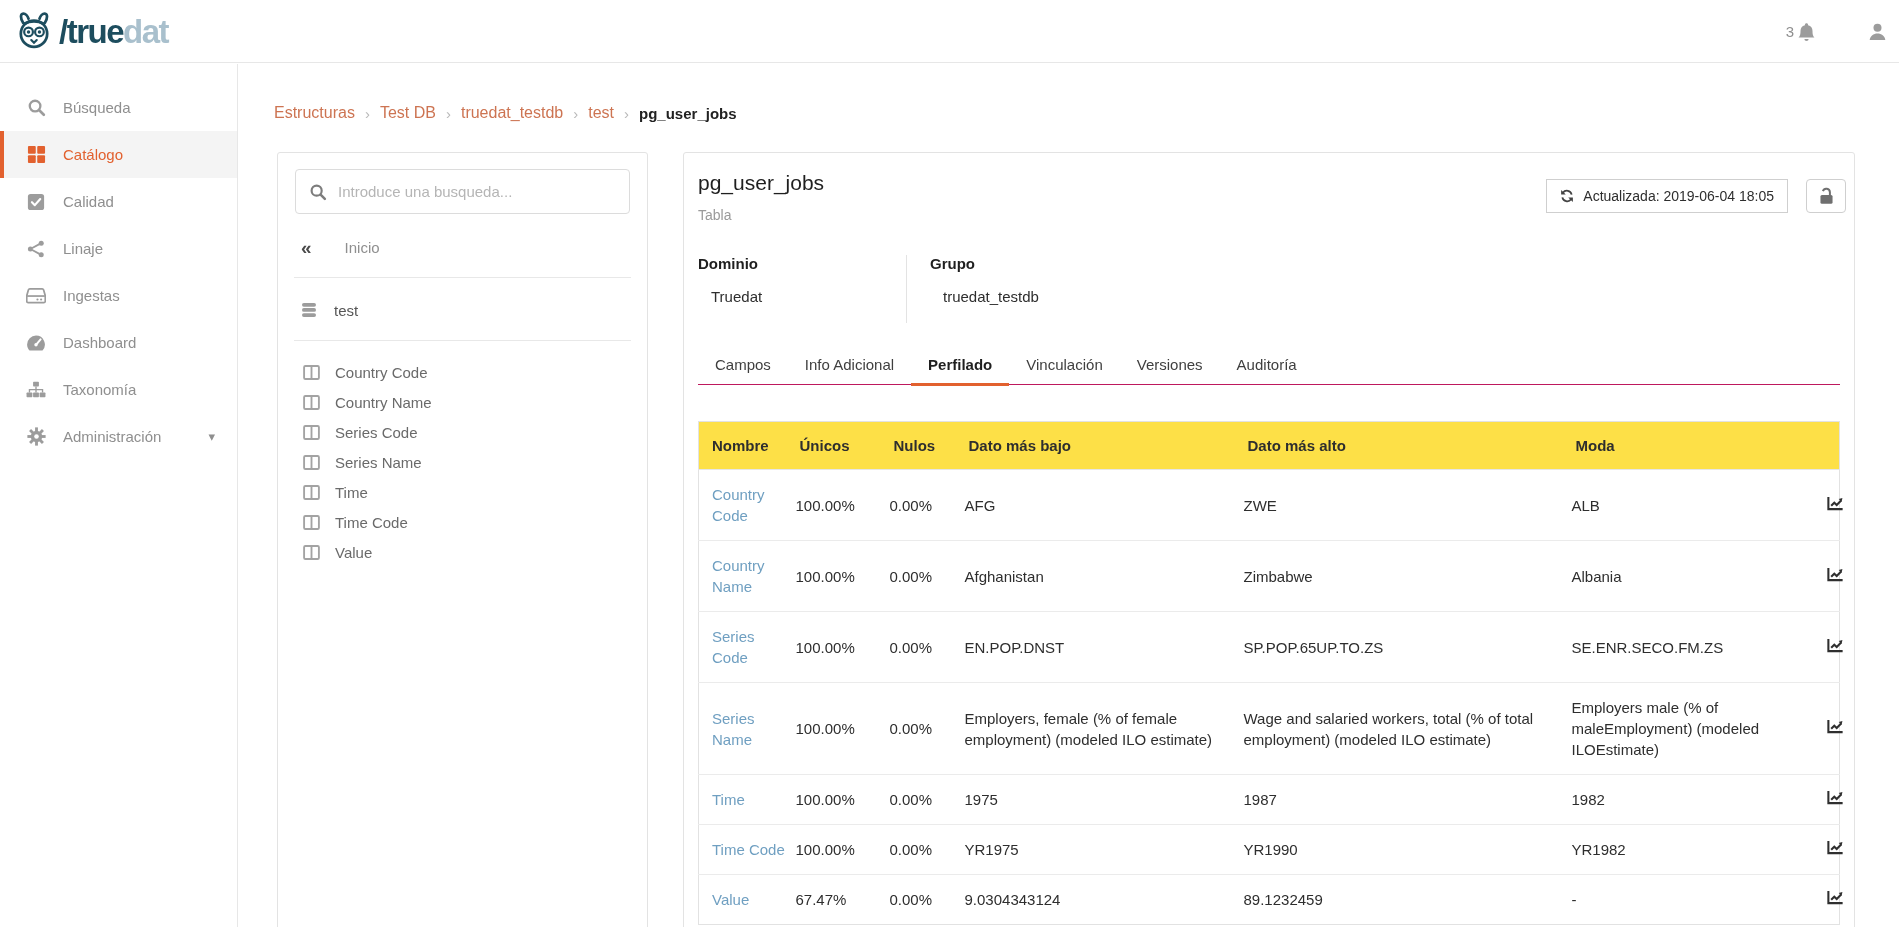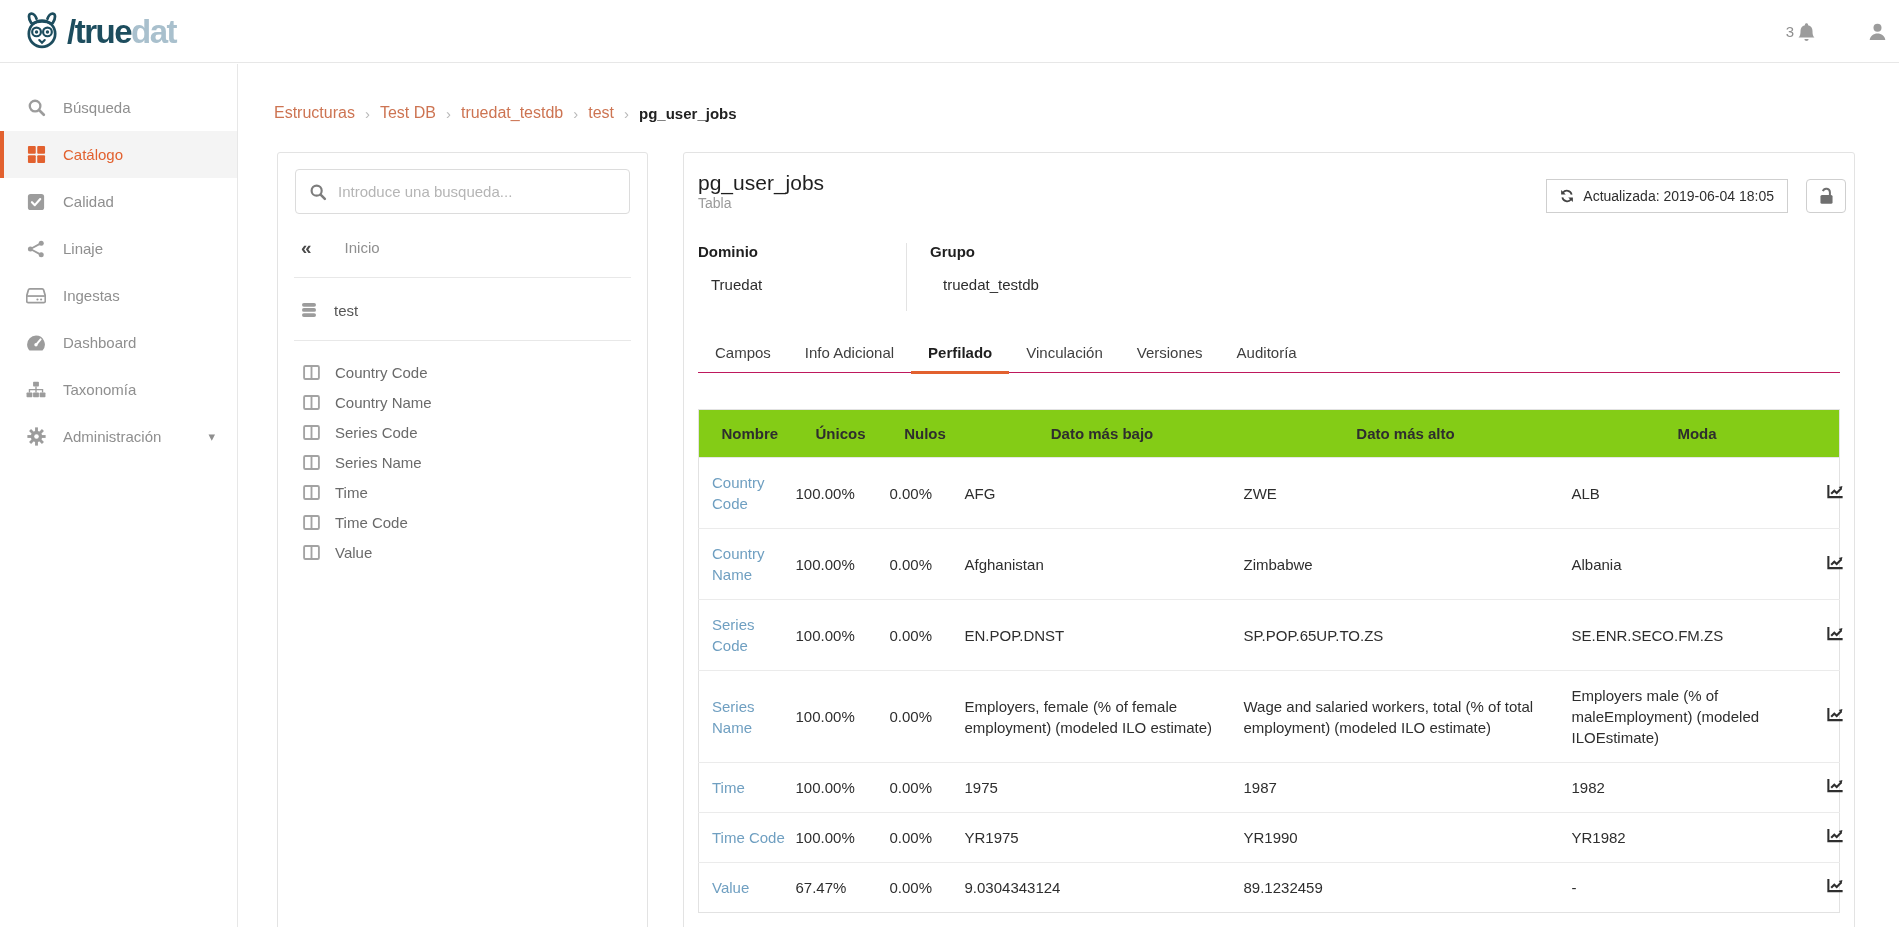--- a/index.html
+++ b/index.html
@@ -5,21 +5,21 @@
   * { margin:0; padding:0; box-sizing:border-box; }
   html,body { width:1899px; height:927px; }
   body {
     position:relative; overflow:hidden; background:#fff;
     font-family:"Liberation Sans","DejaVu Sans",sans-serif; color:#333;
   }
   svg { display:block; }
 
   
   .app-header { position:absolute; top:0; left:0; width:1899px; height:63px;
-    background:#fff; border-bottom:1px solid #e7e7e7; z-index:10; display:flex; align-items:center;padding-left:8px; }
+    background:#fff; border-bottom:1px solid #e7e7e7; z-index:10; display:flex; align-items:center; }
   .logo { display:flex; align-items:center; margin-left:14px; gap:5px; cursor:pointer; }
   .logo-text { font-size:33px; font-weight:700; letter-spacing:-1.5px; color:#1d4d5e; line-height:1; }
   .logo-text .lt2 { color:#a9c0cd; }
   .header-right { position:absolute; right:0; top:0; height:63px; display:flex; align-items:center; }
   .bell-group { display:flex; align-items:center; gap:3px; margin-right:52px; cursor:pointer; }
   .bell-count { font-size:15px; color:#8f8f8f; }
   .bell-ic { color:#9c9c9c; }
   .user-btn { margin-right:12px; color:#9c9c9c; cursor:pointer; background:none; border:none; }
 
   
@@ -62,21 +62,21 @@
   .tree-field { display:flex; align-items:center; height:30px; padding-left:25px;
     color:#6a6a6a; font-size:15px; cursor:pointer; }
   .tree-field .ic { color:#a3a3a3; }
   .tree-field .lbl { margin-left:15px; }
 
   
   .main-card { position:absolute; left:683px; top:152px; width:1172px; height:1000px;
     background:#fff; border:1px solid #e3e3e3; border-radius:3px; }
   .card-head { position:relative; padding:18px 14px 0 14px; }
   .card-title { font-size:21px; font-weight:400; color:#1f1f1f; }
-  .card-subtitle { font-size:14px; color:#9a9a9a; margin-top:0; }
+  .card-subtitle { font-size:14px; color:#9a9a9a; margin-top:12px; }
   .updated-btn { position:absolute; top:26px; right:66px; height:34px; border:1px solid #cfcfcf;
     border-radius:0; background:#fff; display:flex; align-items:center; padding:0 13px;
     font-size:14px; color:#2e2e2e; gap:9px; cursor:pointer; font-family:inherit; }
   .updated-btn .r-ic { color:#444; }
   .lock-btn { position:absolute; top:26px; right:8px; width:40px; height:34px; border:1px solid #cfcfcf;
     border-radius:4px; background:#fff; display:flex; align-items:center; justify-content:center;
     color:#6f6f6f; cursor:pointer; }
 
   .domain-grid { display:flex; margin:32px 14px 0 0; }
   .domain-col { padding-bottom:14px; }
@@ -86,21 +86,21 @@
   .domain-value { margin:16px 0 4px 13px; font-size:15px; color:#2e2e2e; }
 
   .tabs { display:flex; margin:24px 14px 2px 14px; border-bottom:1px solid #be185d;text-align:center; }
   .tab { position:relative; padding:9px 17px 11px 17px; font-size:15px; color:#3f3f3f; cursor:pointer; white-space:nowrap; }
   .tab.active { font-weight:700; color:#1f1f1f; }
   .tab.active::after { content:''; position:absolute; left:0; right:0; bottom:-2px; height:3px; background:#e2612f; }
 
   
   .profile-table { margin:36px 14px 0 14px; width:1142px; border:1px solid #e2e2e2;
     border-collapse:collapse; table-layout:fixed; font-size:15px; color:#2e2e2e; }
-  .profile-table thead th { background:#84cc16; font-weight:700; text-align:center; height:48px;
+  .profile-table thead th { background:#fde047; font-weight:700; text-align:left; height:48px;
     padding:0 8px 0 4px; border-bottom:1px solid #e6e6e6; font-size:15px; color:#2e2e2e; }
   .profile-table th.c1, .profile-table td.c1 { padding-left:13px; }
   .profile-table td { padding:14px 8px 14px 0; vertical-align:middle; line-height:1.4; }
   .profile-table tbody tr + tr td { border-top:1px solid #ebebeb; }
   .name-link { color:#6f9fc1; cursor:pointer; text-decoration:none; display:inline-block; }
   .chart-btn { background:none; border:none; color:#2f2f2f; cursor:pointer; padding:0; }
 </style>
 </head>
 <body>
 

